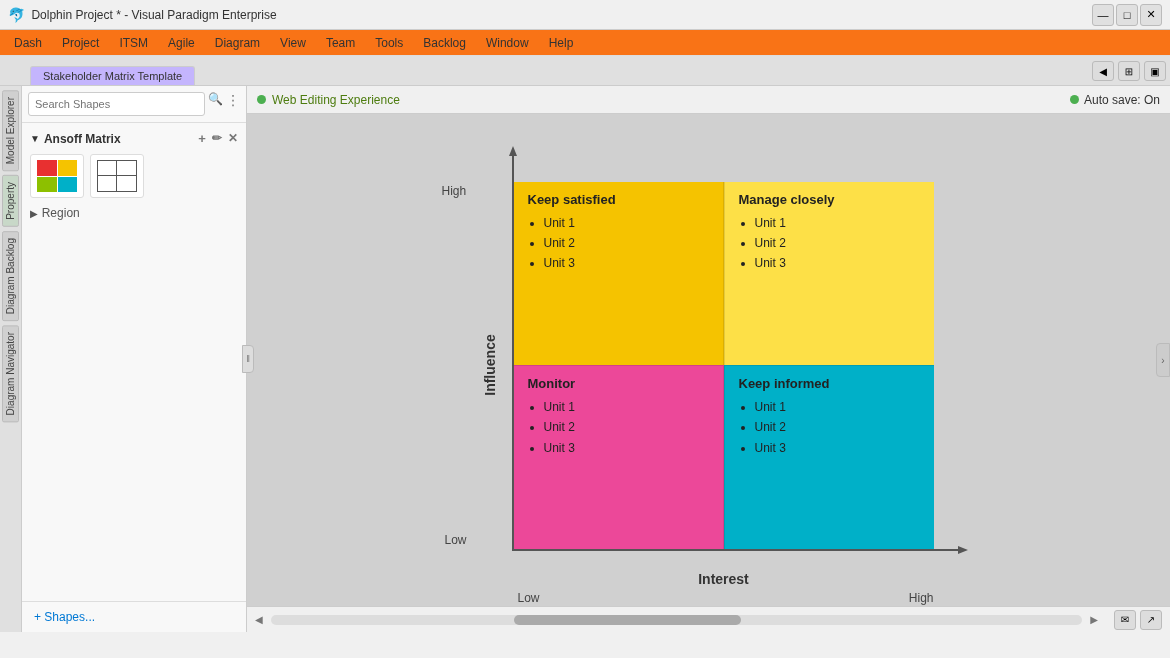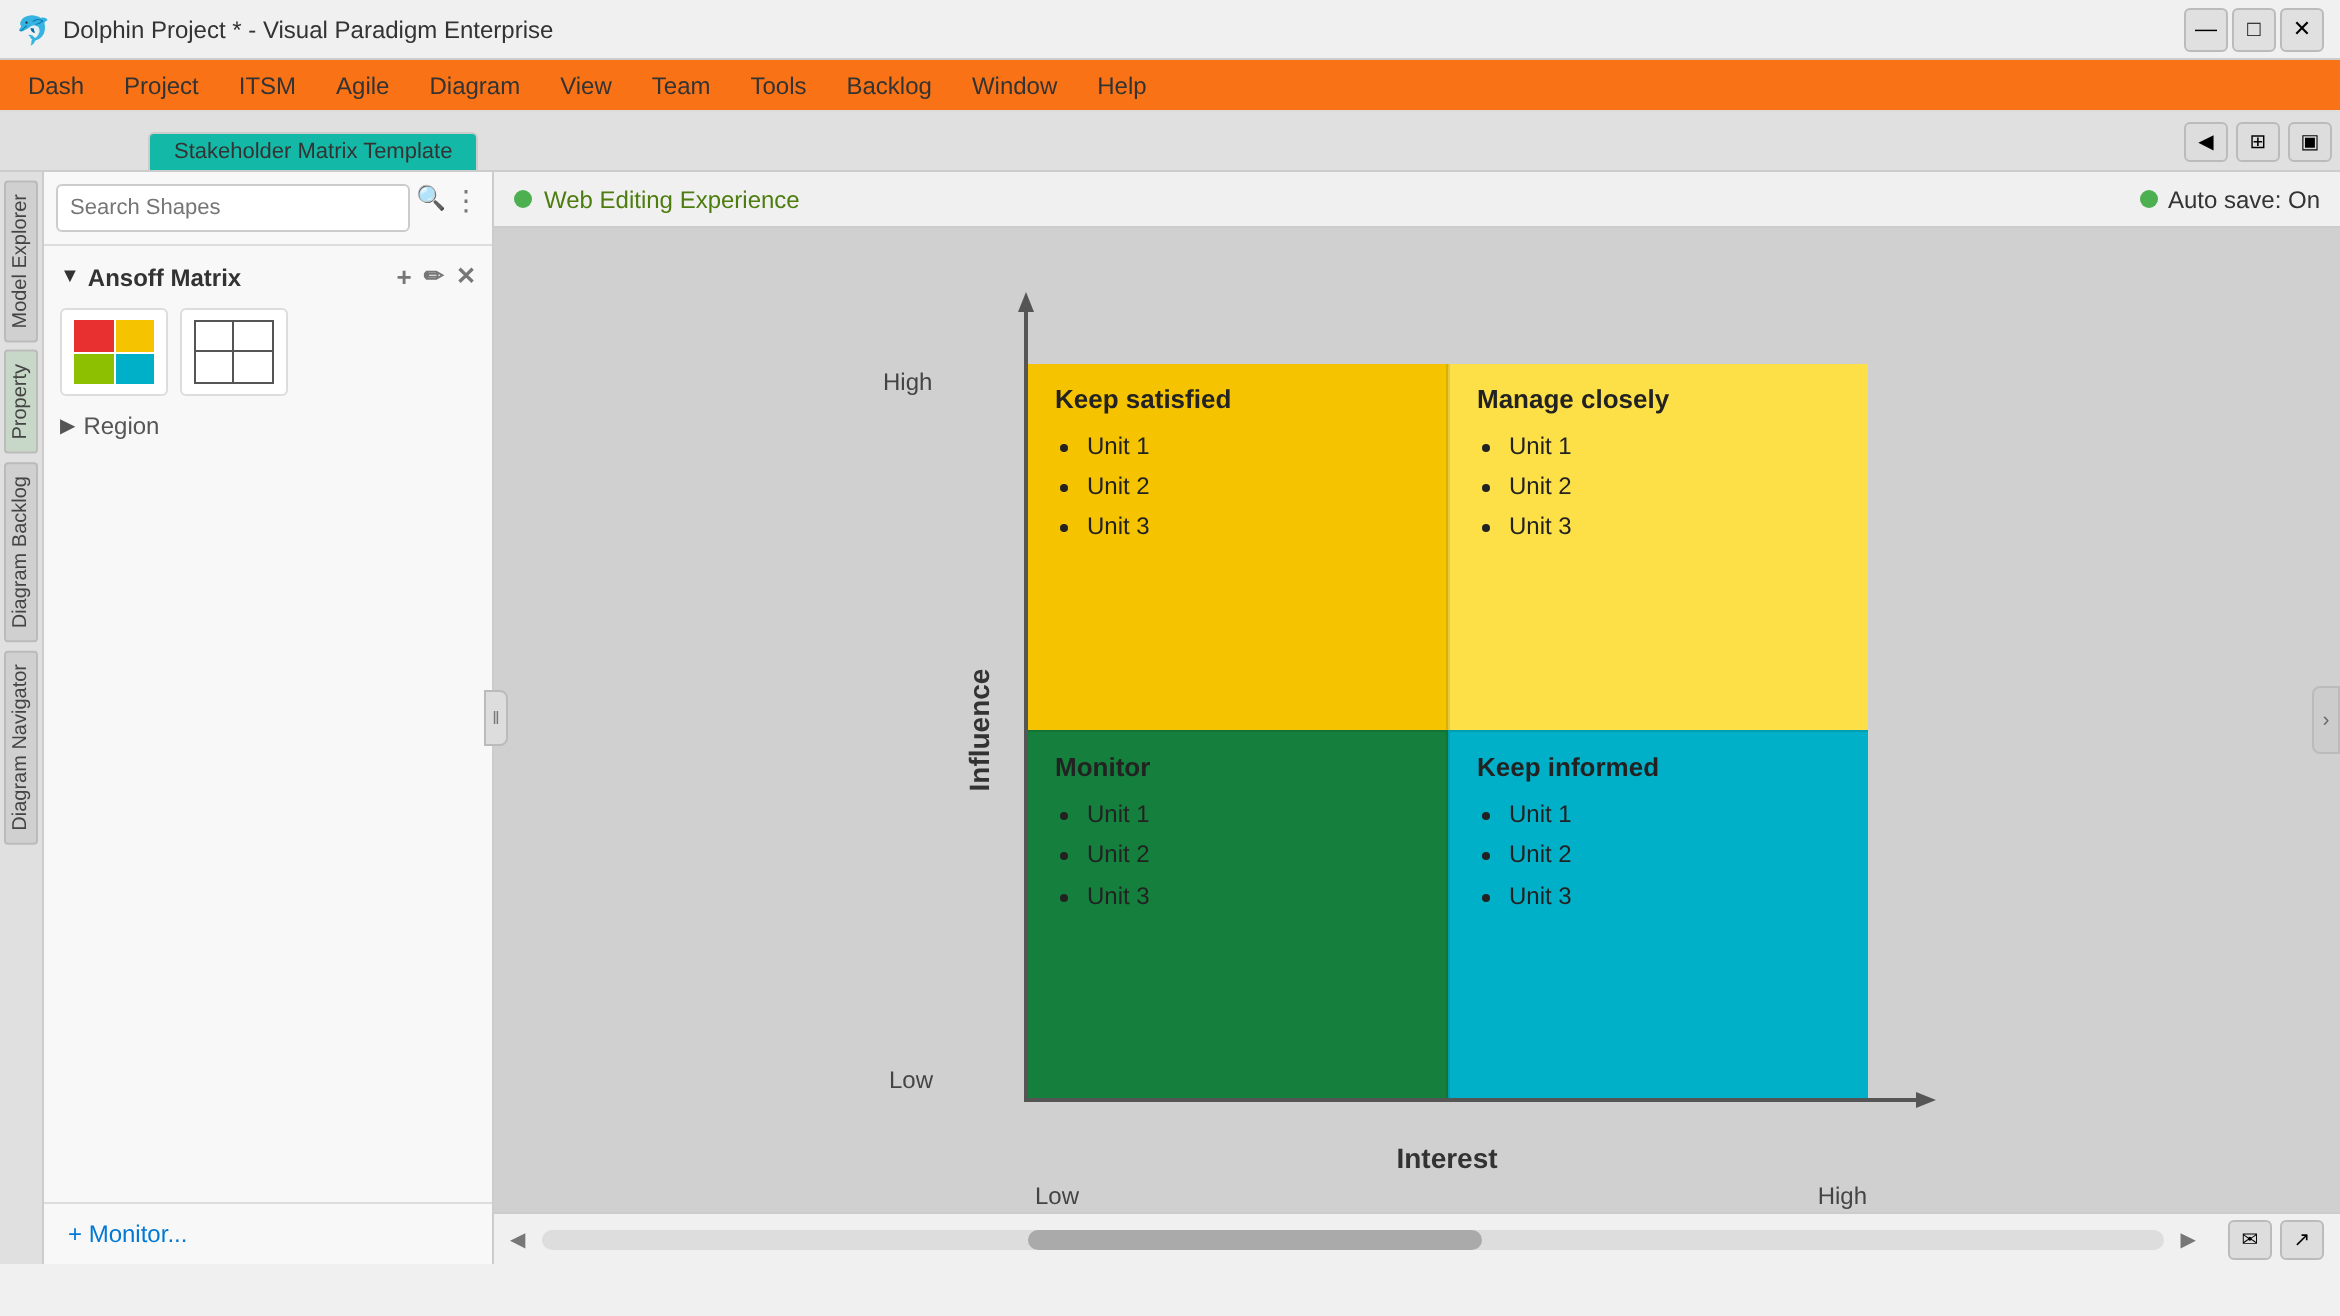--- a/index.html
+++ b/index.html
@@ -70,21 +70,21 @@
   <div class="menu-item">Diagram</div>
   <div class="menu-item">View</div>
   <div class="menu-item">Team</div>
   <div class="menu-item">Tools</div>
   <div class="menu-item">Backlog</div>
   <div class="menu-item">Window</div>
   <div class="menu-item">Help</div>
 </div>
 
 <div id="tabbar" style="height:30px;background:#e0e0e0;display:flex;align-items:flex-end;border-bottom:1px solid #ccc;padding:0 4px 0 30px;">
-  <div style="padding:3px 12px;background:#14b8a6;border:1px solid #ccc;border-bottom:none;border-radius:3px 3px 0 0;font-size:11px;cursor:pointer;color:#333;margin-left:44px;">
+  <div style="padding:3px 12px;background:#c4b5fd;border:1px solid #ccc;border-bottom:none;border-radius:3px 3px 0 0;font-size:11px;cursor:pointer;color:#333;">
     <span>Stakeholder Matrix Template</span>
   </div>
   <div style="margin-left:auto;display:flex;gap:4px;align-items:center;margin-bottom:4px;">
     <button style="width:22px;height:20px;background:#ddd;border:1px solid #bbb;border-radius:3px;cursor:pointer;font-size:10px;">◀</button>
     <button style="width:22px;height:20px;background:#ddd;border:1px solid #bbb;border-radius:3px;cursor:pointer;font-size:10px;">⊞</button>
     <button style="width:22px;height:20px;background:#ddd;border:1px solid #bbb;border-radius:3px;cursor:pointer;font-size:10px;">▣</button>
   </div>
 </div>
 
 <div id="main-layout" style="display:flex;height:calc(658px - 30px - 26px - 30px - 26px);background:#e8e8e8;">
@@ -138,21 +138,21 @@
           </div>
         </div>
       </div>
 
       <div style="display:flex;align-items:center;padding:4px 8px;cursor:pointer;font-size:12px;color:#555;">
         <span style="margin-right:4px;font-size:10px;">▶</span>
         <span>Region</span>
       </div>
     </div>
 
-    <div style="padding:8px 12px;border-top:1px solid #ddd;color:#0078d4;cursor:pointer;font-size:12px;">+ Monitor...</div>
+    <div style="padding:8px 12px;border-top:1px solid #ddd;color:#0078d4;cursor:pointer;font-size:12px;">+ Shapes...</div>
 
     <div style="position:absolute;right:-8px;top:50%;transform:translateY(-50%);width:12px;height:28px;background:#ddd;border:1px solid #bbb;border-radius:0 4px 4px 0;display:flex;align-items:center;justify-content:center;font-size:9px;cursor:pointer;z-index:10;color:#777;">‖</div>
   </div>
 
   <div style="flex:1;background:#d8d8d8;display:flex;flex-direction:column;">
 
     <div style="height:28px;background:#f0f0f0;display:flex;align-items:center;border-bottom:1px solid #ccc;padding:0 10px;">
       <span style="width:9px;height:9px;border-radius:50%;background:#4caf50;margin-right:6px;"></span>
       <span style="font-size:12px;color:#4d7c0f;">Web Editing Experience</span>
       <div style="margin-left:auto;display:flex;align-items:center;gap:5px;">
@@ -196,21 +196,21 @@
 
           <div style="background:#fde047;padding:10px 14px;border-left:1px solid rgba(0,0,0,0.1);">
             <div style="font-size:13px;font-weight:bold;color:#222;margin-bottom:6px;">Manage closely</div>
             <ul style="list-style:disc;padding-left:16px;font-size:12px;color:#222;line-height:1.7;">
               <li>Unit 1</li>
               <li>Unit 2</li>
               <li>Unit 3</li>
             </ul>
           </div>
 
-          <div style="background:#15803d;padding:10px 14px;border-right:1px solid rgba(0,0,0,0.1);border-top:1px solid rgba(0,0,0,0.1);">
+          <div style="background:#ec4899;padding:10px 14px;border-right:1px solid rgba(0,0,0,0.1);border-top:1px solid rgba(0,0,0,0.1);">
             <div style="font-size:13px;font-weight:bold;color:#222;margin-bottom:6px;">Monitor</div>
             <ul style="list-style:disc;padding-left:16px;font-size:12px;color:#222;line-height:1.7;">
               <li>Unit 1</li>
               <li>Unit 2</li>
               <li>Unit 3</li>
             </ul>
           </div>
 
           <div style="background:#00b0c8;padding:10px 14px;border-left:1px solid rgba(0,0,0,0.1);border-top:1px solid rgba(0,0,0,0.1);">
             <div style="font-size:13px;font-weight:bold;color:#222;margin-bottom:6px;">Keep informed</div>

